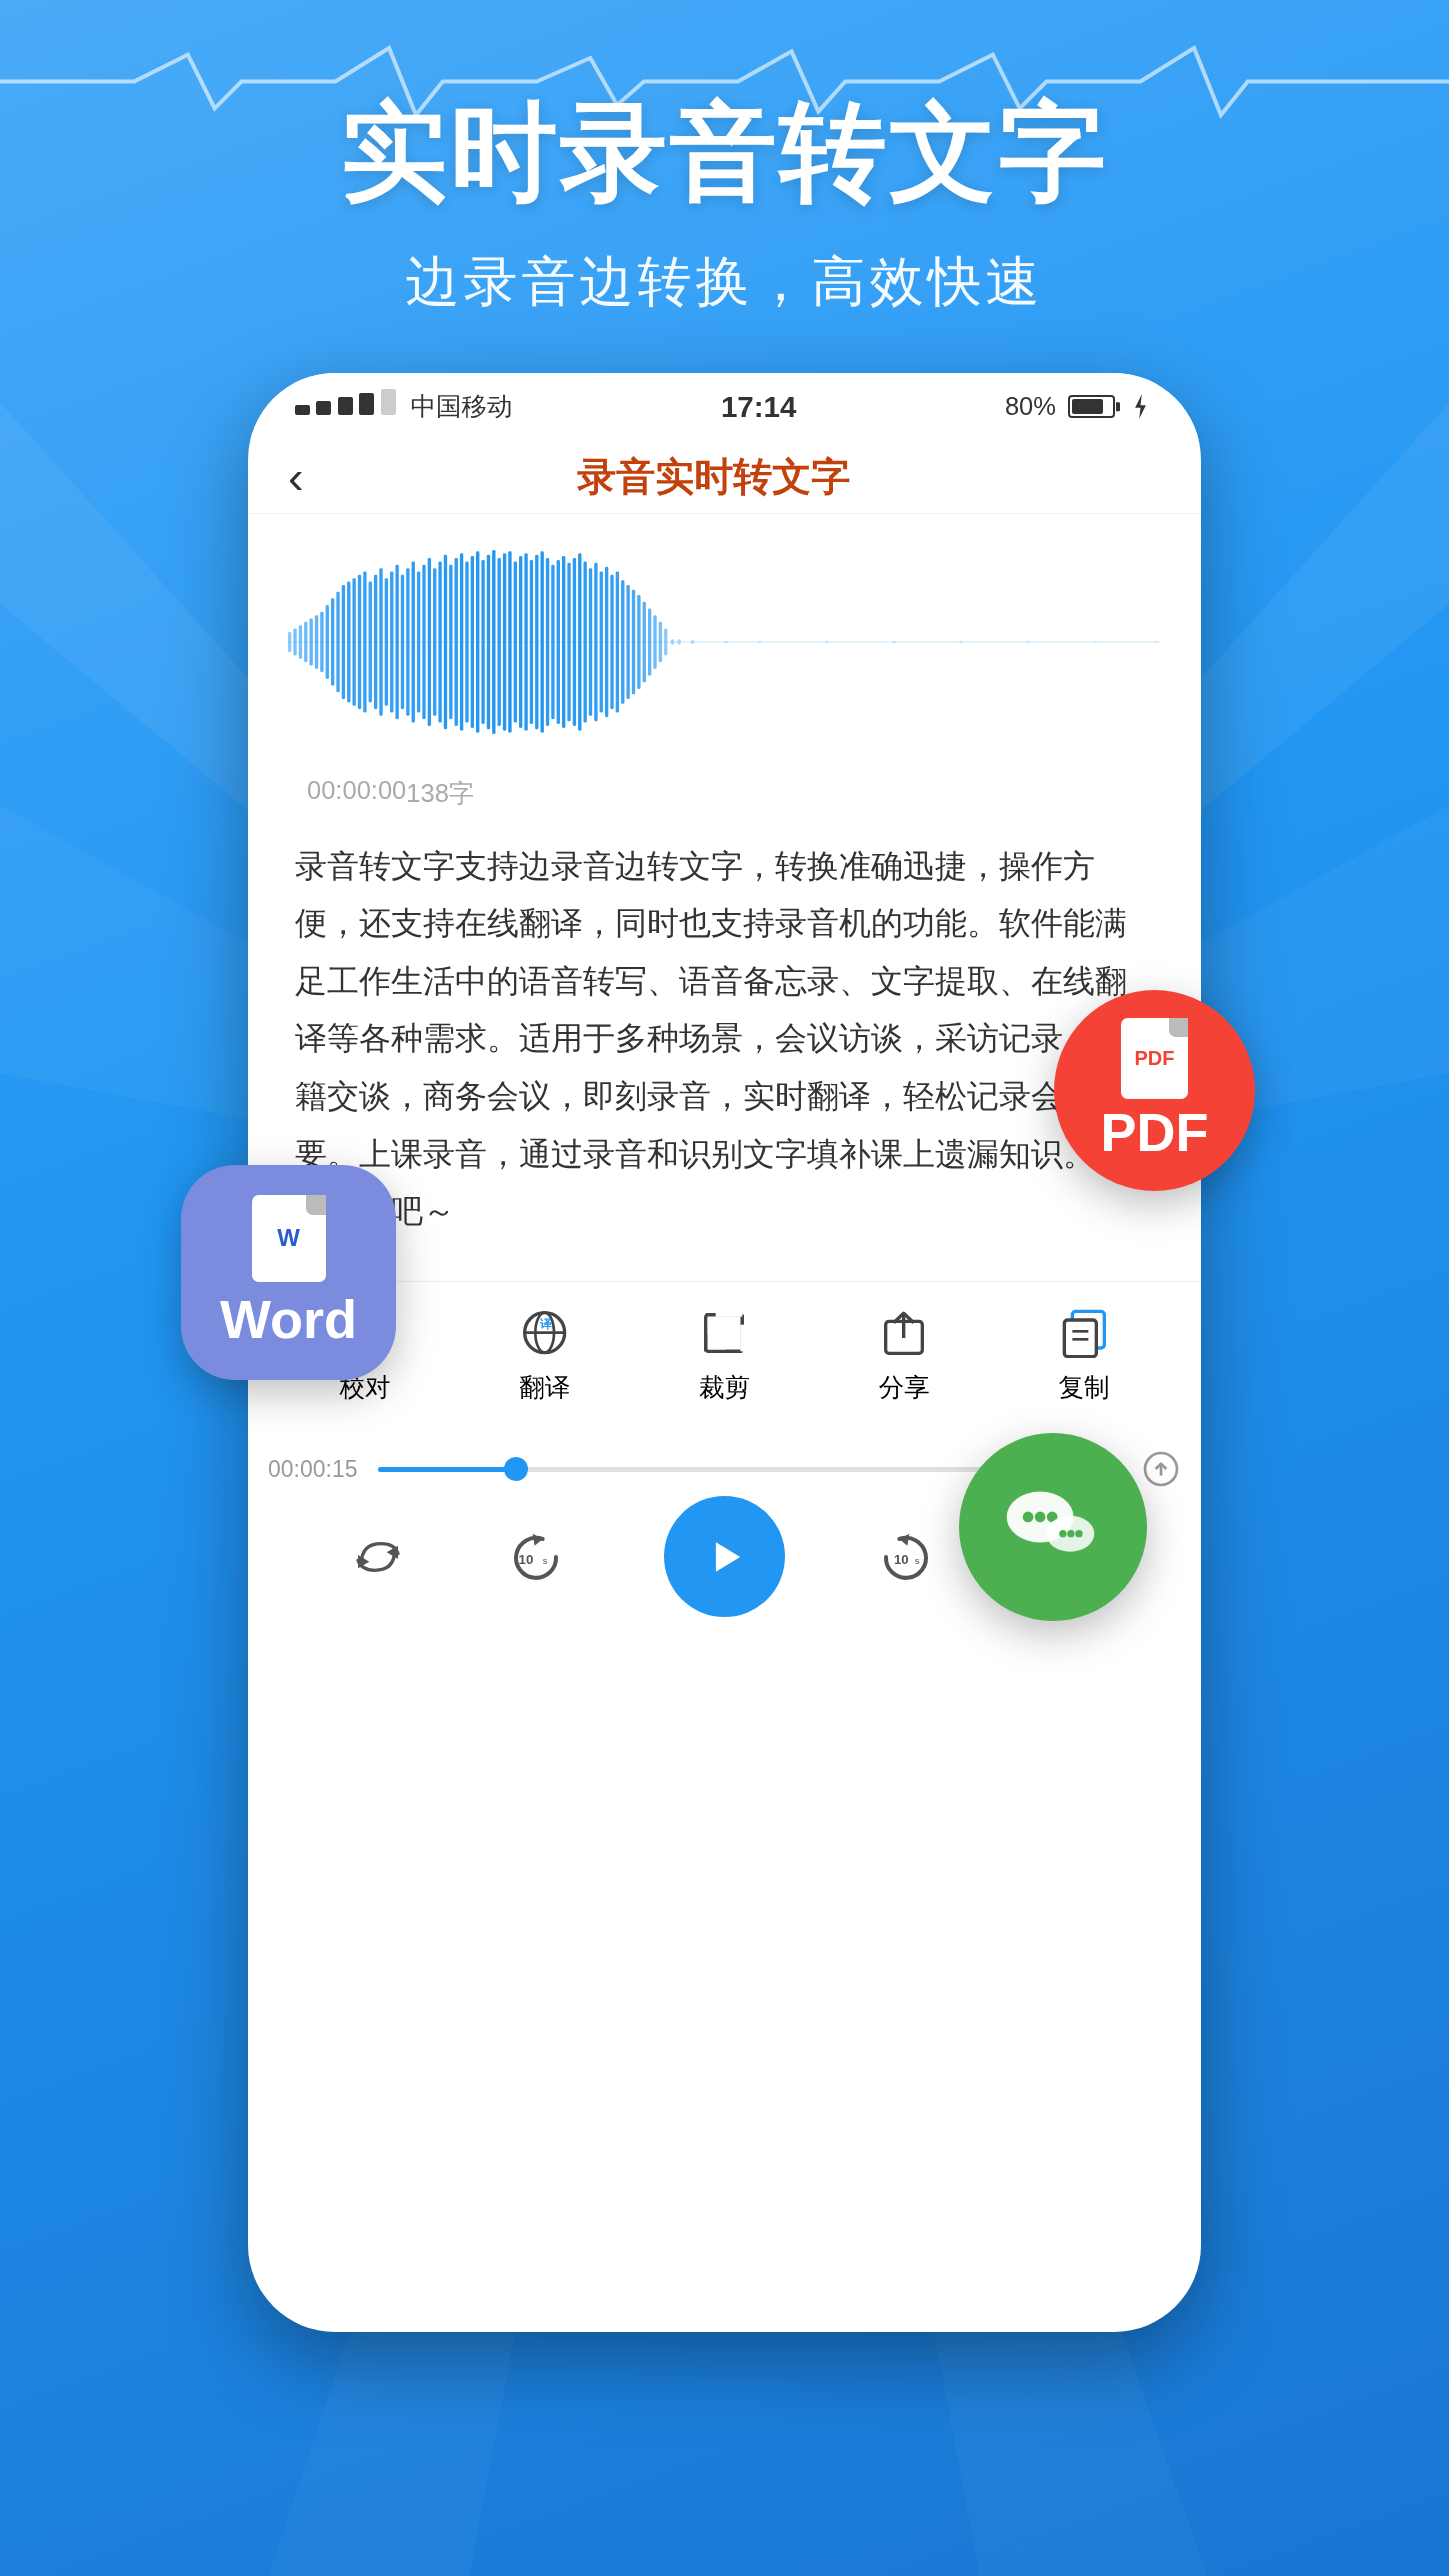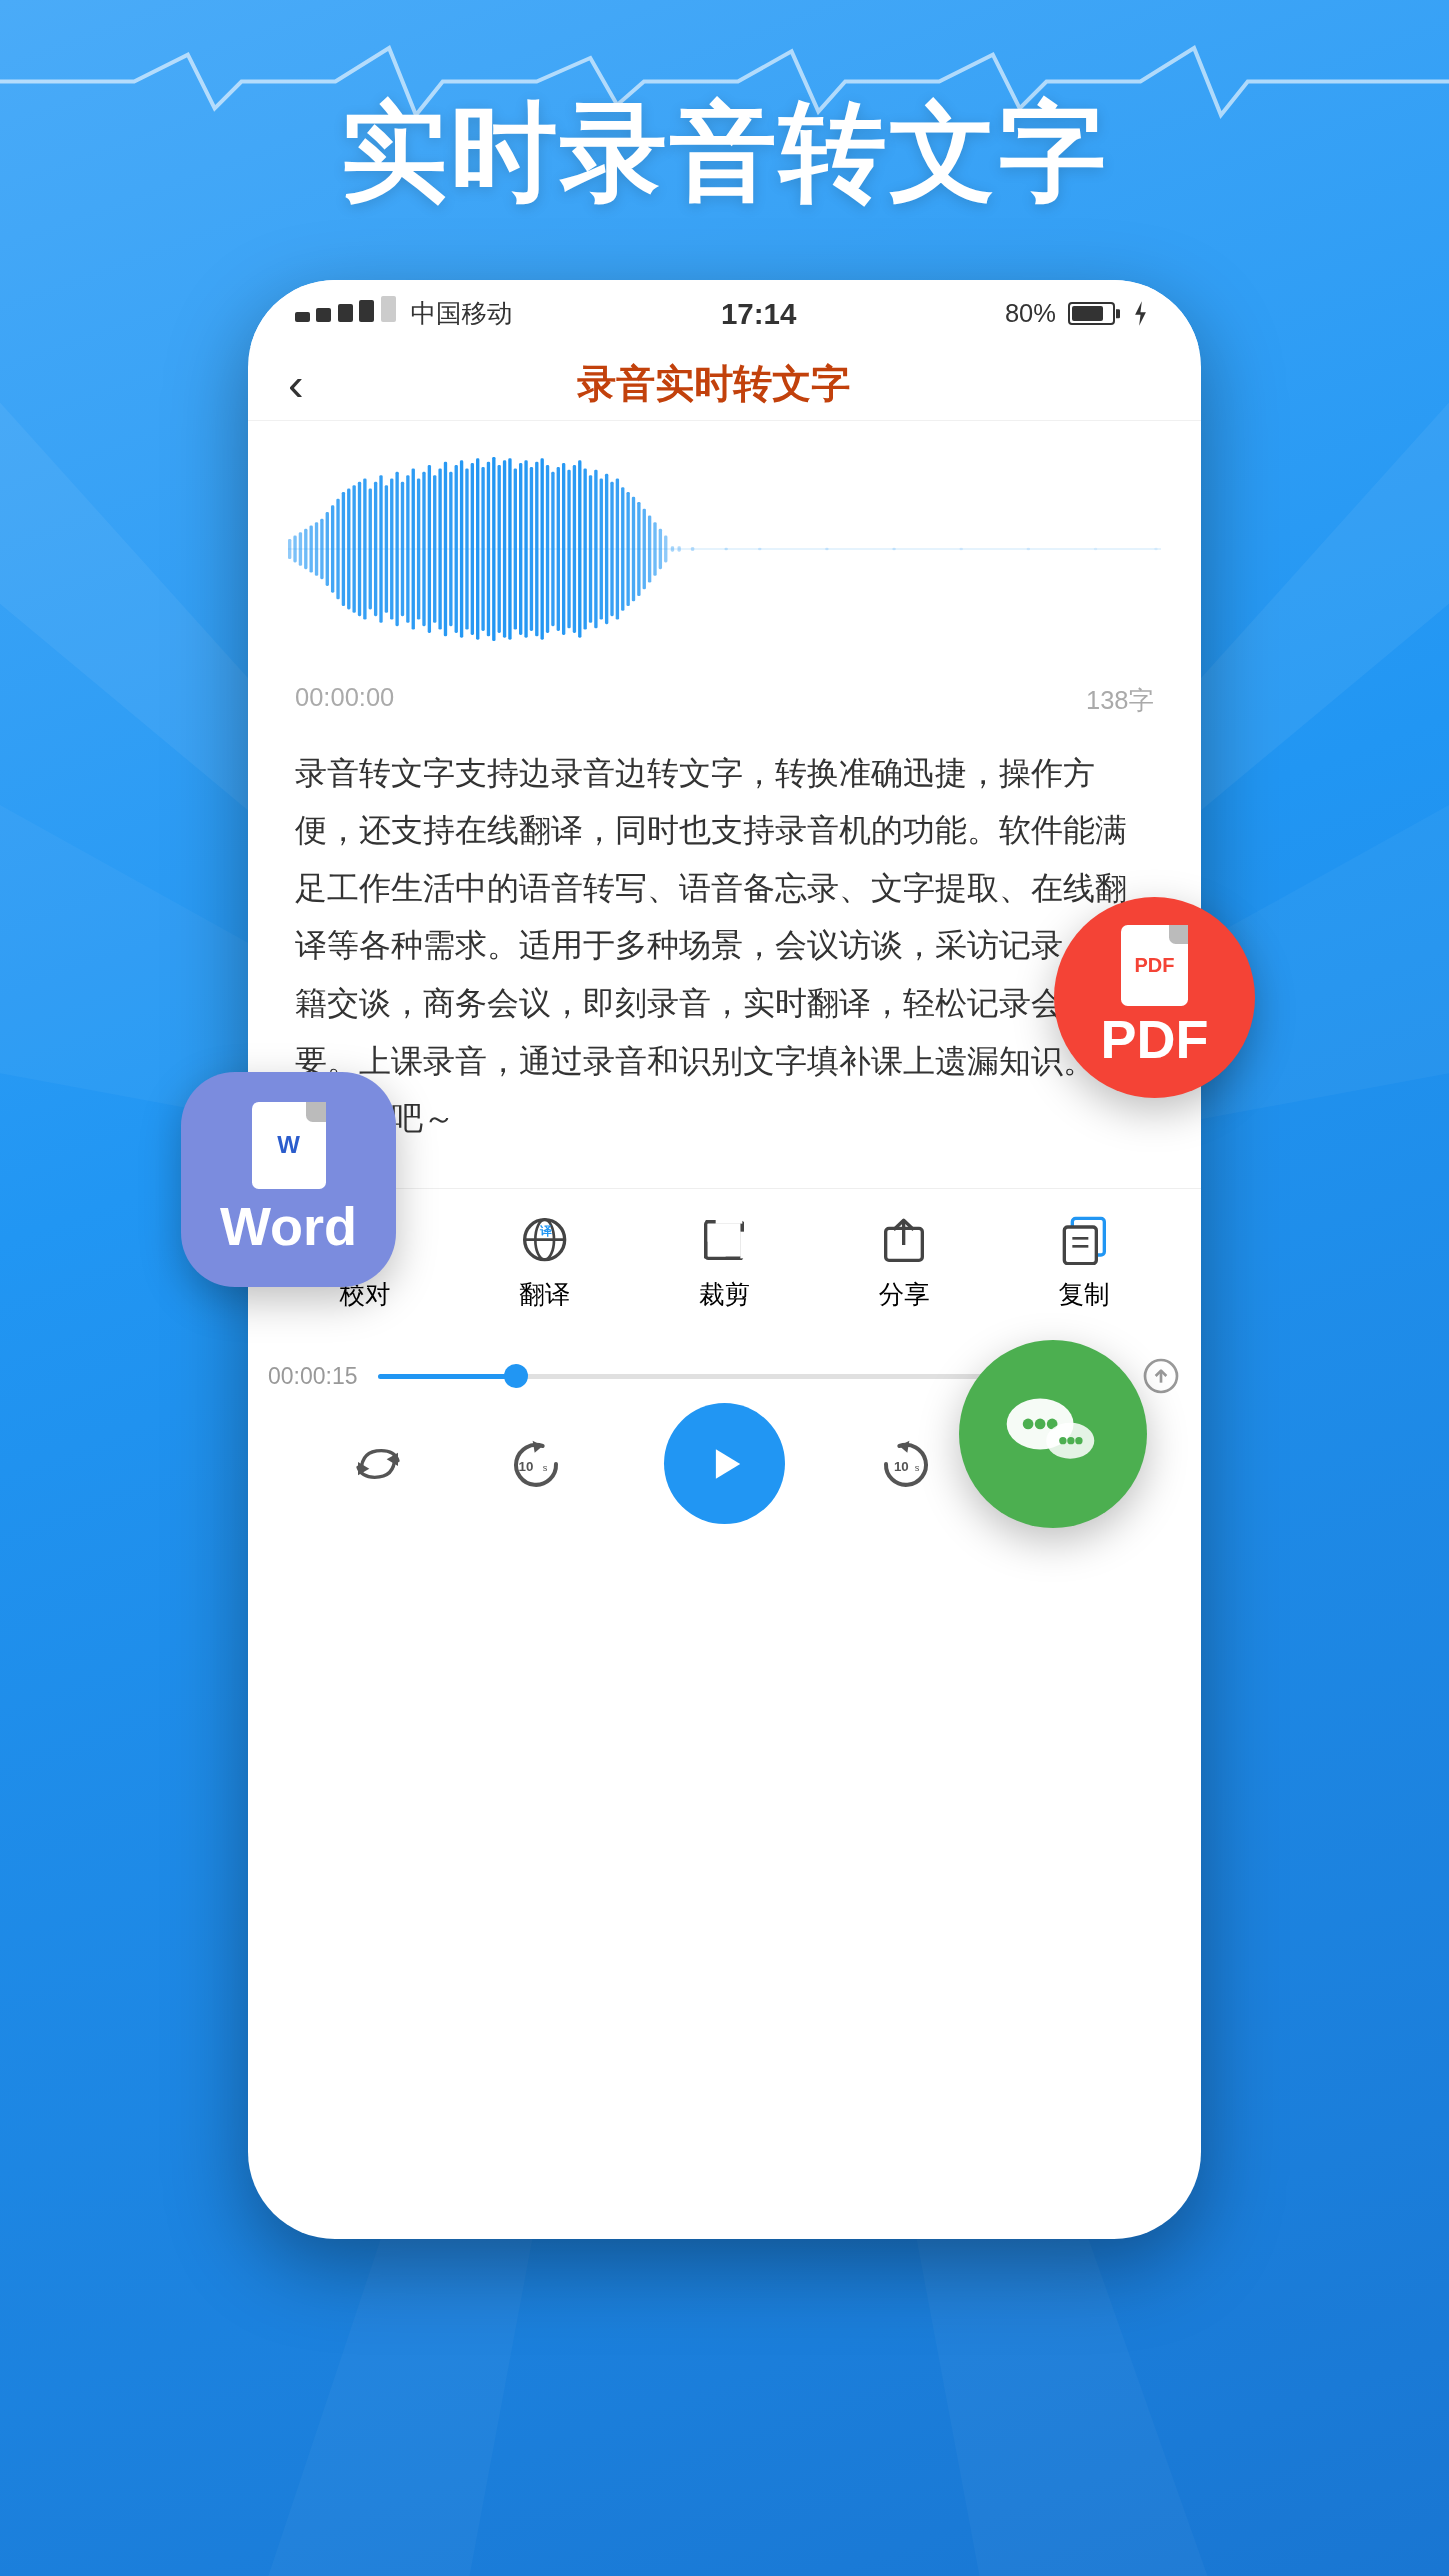--- a/index.html
+++ b/index.html
@@ -176,22 +176,22 @@
       padding: 27px 40px;
       background: #fff;
     }
     .waveform-svg {
       width: 100%;
       height: 188px;
     }
     
     .time-count-row {
       display: flex;
-      justify-content: space-between;
-      padding: 0 47px;
+      justify-content: flex-start;
+      padding: 0 59px;
       margin-top: 6.7px;
     }
     .time-text {
       font-size: 25.5px;
       color: #aaa;
     }
     .count-text {
       font-size: 25.5px;
       color: #aaa;
     }
@@ -433,20 +433,21 @@
     </svg>
   </div>
 
   <div class="heartbeat-line">
     <svg width="1449" height="81" viewBox="0 0 2160 120">
       <polyline points="0,60 200,60 280,20 320,100 360,60 500,60 580,10 620,110 660,60 800,60 880,25 920,95 960,60 1100,60 1180,15 1220,105 1260,60 1400,60 1480,20 1520,100 1560,60 1700,60 1780,10 1820,110 1860,60 2160,60" fill="none" stroke="rgba(255,255,255,0.6)" stroke-width="6" stroke-linecap="round"></polyline>
     </svg>
   </div>
 
   <h1 class="header-title">实时录音转文字</h1>
+  <p class="header-subtitle">边录音边转换，高效快速</p>
 
   <div class="phone-wrap">
 
     <div class="float-word">
       <div class="float-word-doc">
         <span class="float-word-text">W</span>
       </div>
       <span class="float-word-label">Word</span>
     </div>
 

